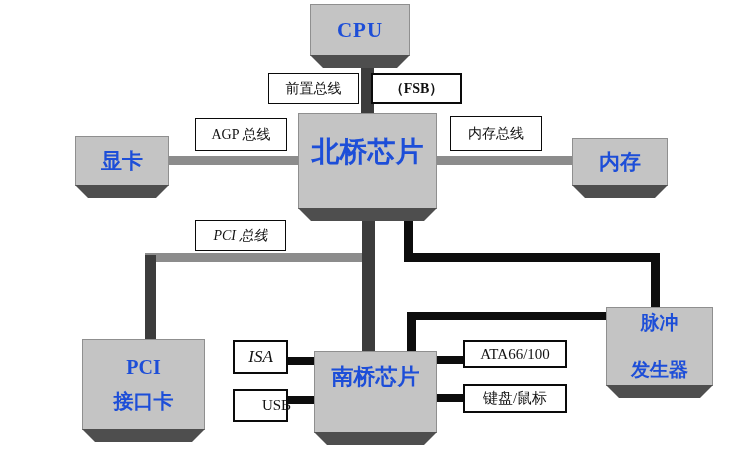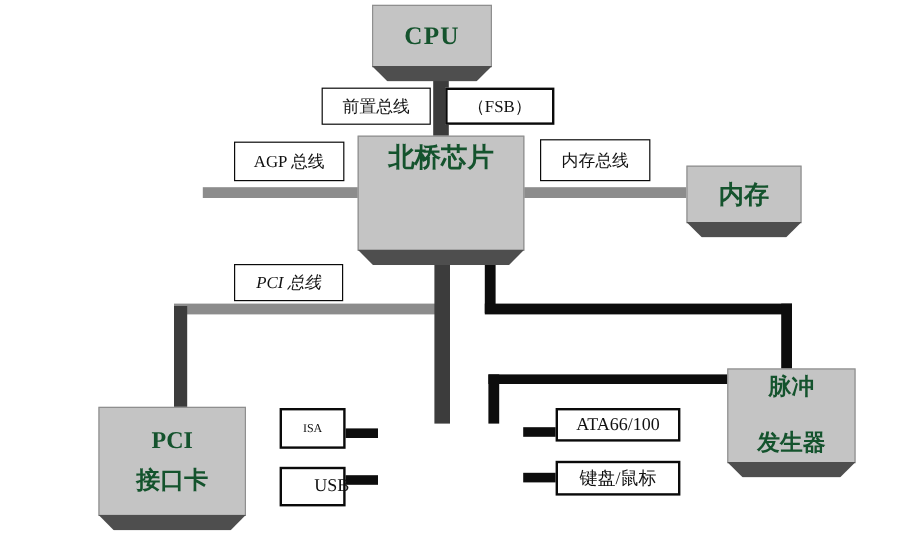--- a/index.html
+++ b/index.html
@@ -5,21 +5,21 @@
   html,body{margin:0;padding:0;background:#fff;}
   #canvas{
     position:relative;width:750px;height:450px;background:var(--background,#fff);
     font-family:"Liberation Serif","DejaVu Serif",serif;overflow:hidden;
   }
   .node{
     position:absolute;box-sizing:border-box;
     background:var(--node-fill,#c4c4c4);
     border:1px solid var(--node-border,#8f8f8f);
     display:flex;flex-direction:column;align-items:center;justify-content:center;
-    font-weight:bold;color:#14532d;text-align:center;line-height:1.15;
+    font-weight:bold;color:#1d4ed8;text-align:center;line-height:1.15;
   }
   .node .shadow{
     position:absolute;top:100%;left:-1px;right:-1px;height:13px;
     background:var(--node-shadow,#4e4e4e);
     clip-path:polygon(0 0,100% 0,calc(100% - 13px) 100%,13px 100%);
   }
   .label-box{
     position:absolute;box-sizing:border-box;background:#fff;
     border:1.5px solid var(--label-border,#000);
     display:flex;align-items:center;justify-content:center;
@@ -47,51 +47,59 @@
   <div class="link link-black" style="left:287px;top:357px;width:28px;height:8px;"></div>
   <div class="link link-black" style="left:287px;top:396px;width:28px;height:8px;"></div>
   <div class="link link-black" style="left:436px;top:356px;width:28px;height:8px;"></div>
   <div class="link link-black" style="left:436px;top:394px;width:28px;height:8px;"></div>
 
   <div class="link link-dark" style="left:361px;top:54px;width:13px;height:60px;"></div>
   <div class="link link-dark" style="left:362px;top:207px;width:13px;height:146px;"></div>
   <div class="link link-dark" style="left:145px;top:255px;width:11px;height:85px;"></div>
 
   <div class="label-box" style="left:268px;top:73px;width:91px;height:31px;">前置总线</div>
-  <div class="label-box" style="left:371px;top:73px;width:91px;height:31px;border-width:2px;font-weight:normal;">（FSB）</div>
+  <div class="label-box" style="left:371px;top:73px;width:91px;height:31px;border-width:2px;font-weight:bold;">（FSB）</div>
   <div class="label-box" style="left:195px;top:118px;width:92px;height:33px;">AGP 总线</div>
   <div class="label-box" style="left:450px;top:116px;width:92px;height:35px;">内存总线</div>
   <div class="label-box" style="left:195px;top:220px;width:91px;height:31px;font-style:italic;">PCI 总线</div>
-  <div class="label-box" style="left:233px;top:340px;width:55px;height:34px;border-width:2px;font-size:10px;">ISA</div>
+  <div class="label-box" style="left:233px;top:340px;width:55px;height:34px;border-width:2px;font-size:17px;font-style:italic;">ISA</div>
   <div class="label-box" style="left:233px;top:389px;width:55px;height:33px;border-width:2px;font-size:15px;padding-left:32px;">USB</div>
   <div class="label-box" style="left:463px;top:340px;width:104px;height:28px;border-width:2.5px;font-size:15px;">ATA66/100</div>
   <div class="label-box" style="left:463px;top:384px;width:104px;height:29px;border-width:2.5px;font-size:15px;">键盘/鼠标</div>
 
   <div class="node" style="left:310px;top:4px;width:100px;height:52px;font-size:21px;letter-spacing:1px;">
     <span>CPU</span>
     <span class="shadow"></span>
   </div>
 
-  <div class="node" style="left:298px;top:113px;width:139px;height:96px;font-size:22px;justify-content:flex-start;padding-top:4px;">
+  <div class="node" style="left:298px;top:113px;width:139px;height:96px;font-size:28px;justify-content:flex-start;padding-top:22px;">
     <span>北桥芯片</span>
     <span class="shadow"></span>
   </div>
 
+  <div class="node" style="left:75px;top:136px;width:94px;height:50px;font-size:21px;">
+    <span>显卡</span>
+    <span class="shadow"></span>
+  </div>
 
   <div class="node" style="left:572px;top:138px;width:96px;height:48px;font-size:21px;">
     <span>内存</span>
     <span class="shadow"></span>
   </div>
 
   <div class="node" style="left:82px;top:339px;width:123px;height:91px;font-size:20px;gap:11px;">
     <span>PCI</span>
     <span>接口卡</span>
     <span class="shadow"></span>
   </div>
 
+  <div class="node" style="left:314px;top:351px;width:123px;height:82px;font-size:22px;justify-content:flex-start;padding-top:12px;">
+    <span>南桥芯片</span>
+    <span class="shadow"></span>
+  </div>
 
   <div class="node" style="left:606px;top:307px;width:107px;height:79px;font-size:19px;gap:25px;">
     <span>脉冲</span>
     <span>发生器</span>
     <span class="shadow"></span>
   </div>
 
 </div>
 
 </body></html>

